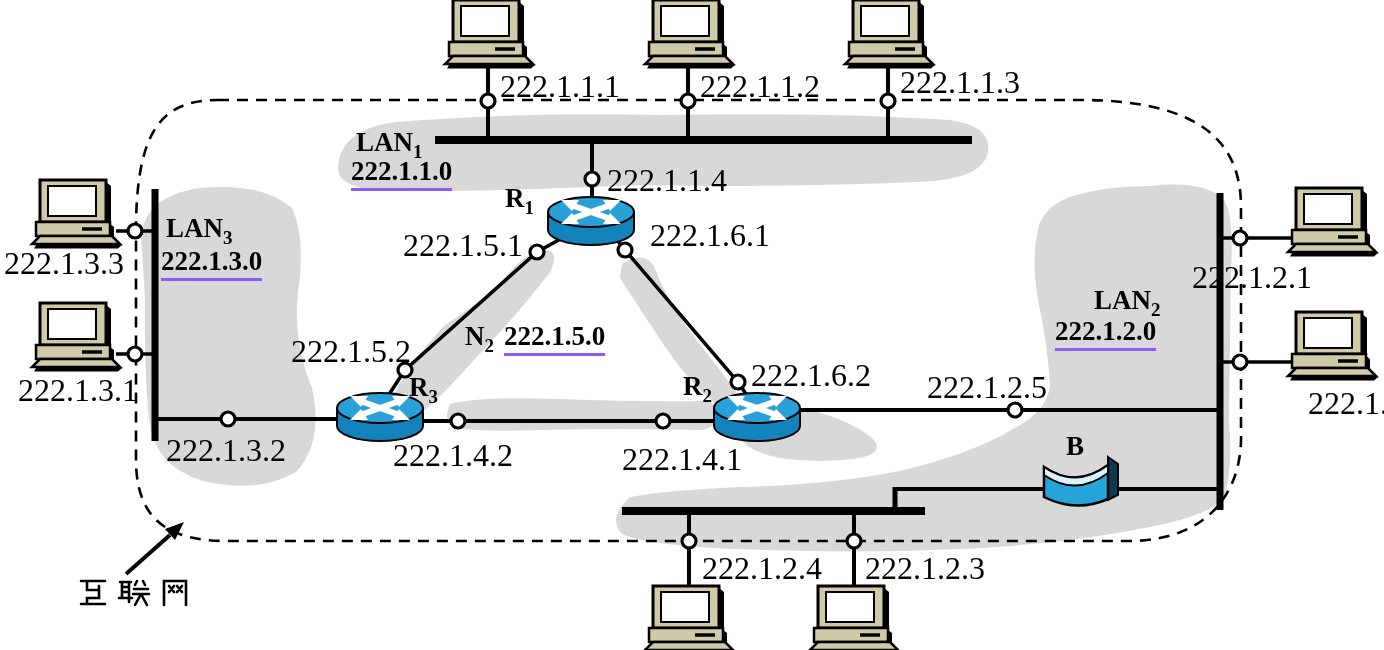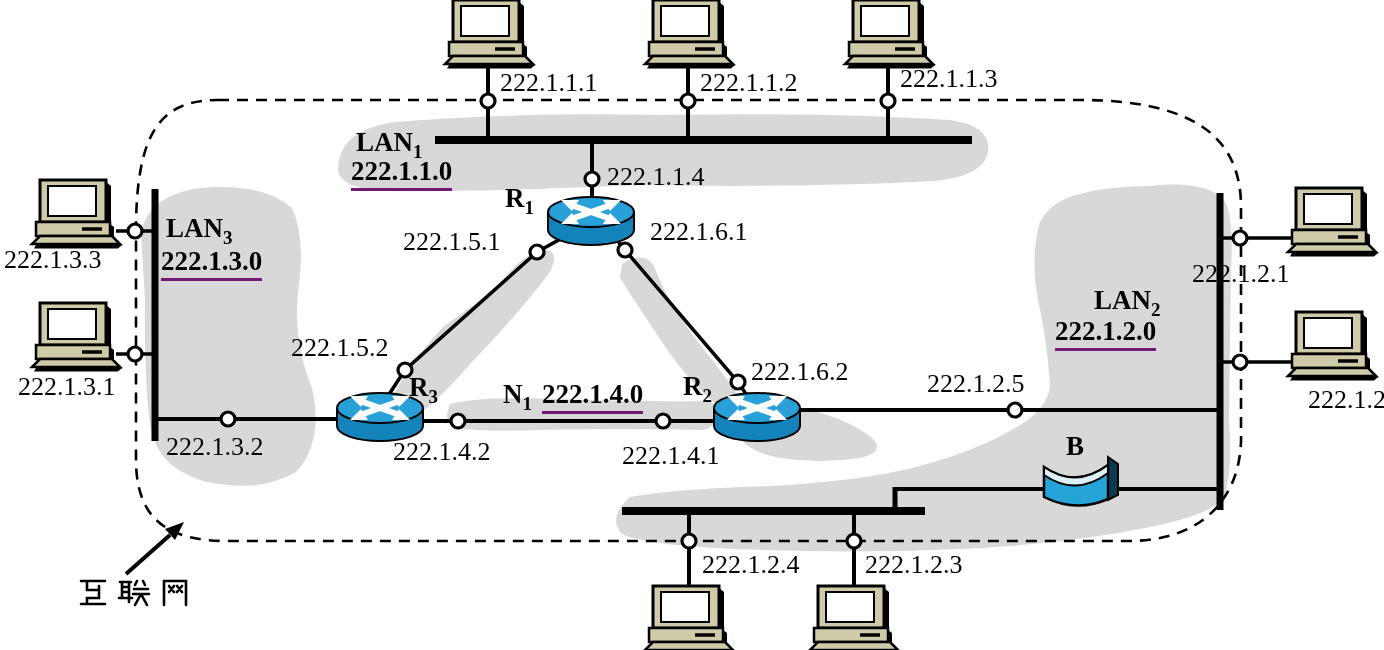--- a/index.html
+++ b/index.html
@@ -1,22 +1,22 @@
 <!DOCTYPE html>
 <html><head>
 <meta charset="utf-8">
 <style>
   html,body{margin:0;padding:0;background:#fff;}
   #canvas{position:relative;width:1384px;height:650px;background:#fff;overflow:hidden;
           font-family:"Liberation Serif",serif;}
   #net-svg{position:absolute;left:0;top:0;}
   .lbl{position:absolute;color:#000;white-space:nowrap;line-height:1;}
-  .ip{font-size:26px;}
+  .ip{font-size:32px;}
   .bold{font-weight:bold;font-size:27px;}
-  .u{border-bottom:3px solid #701a75;padding-bottom:2px;}
+  .u{border-bottom:3px solid #8b5cf6;padding-bottom:2px;}
   .sb{font-size:19px;font-weight:bold;vertical-align:-7px;}
   .gap{display:inline-block;width:10px;}
   .sr{position:absolute;width:1px;height:1px;overflow:hidden;opacity:0;}
 </style>
 </head>
 <body>
 
 <div id="canvas">
 
 <svg id="net-svg" width="1384" height="650" viewBox="0 0 1384 650">
@@ -166,20 +166,20 @@
 
 <div class="lbl bold" style="left:356px;top:129px"><span>LAN</span><span class="sb">1</span></div>
 <div class="lbl bold" style="left:351px;top:158px"><span class="u">222.1.1.0</span></div>
 
 <div class="lbl bold" style="left:166px;top:215px"><span>LAN</span><span class="sb">3</span></div>
 <div class="lbl bold" style="left:161px;top:248px"><span class="u">222.1.3.0</span></div>
 
 <div class="lbl bold" style="left:1094px;top:287px"><span>LAN</span><span class="sb">2</span></div>
 <div class="lbl bold" style="left:1055px;top:318px"><span class="u">222.1.2.0</span></div>
 
-<div class="lbl bold" style="left:503px;top:381px"><span>N</span><span class="sb">1</span><span class="gap"></span><span class="u">222.1.4.0</span></div>
+<div class="lbl bold" style="left:465px;top:323px"><span>N</span><span class="sb">2</span><span class="gap"></span><span class="u">222.1.5.0</span></div>
 
 <div class="lbl bold" style="left:505px;top:185px"><span>R</span><span class="sb">1</span></div>
 <div class="lbl bold" style="left:409px;top:374px"><span>R</span><span class="sb">3</span></div>
 <div class="lbl bold" style="left:683px;top:373px"><span>R</span><span class="sb">2</span></div>
 <div class="lbl bold" style="left:1066px;top:433px">B</div>
 
 </div>
 
 </body></html>

